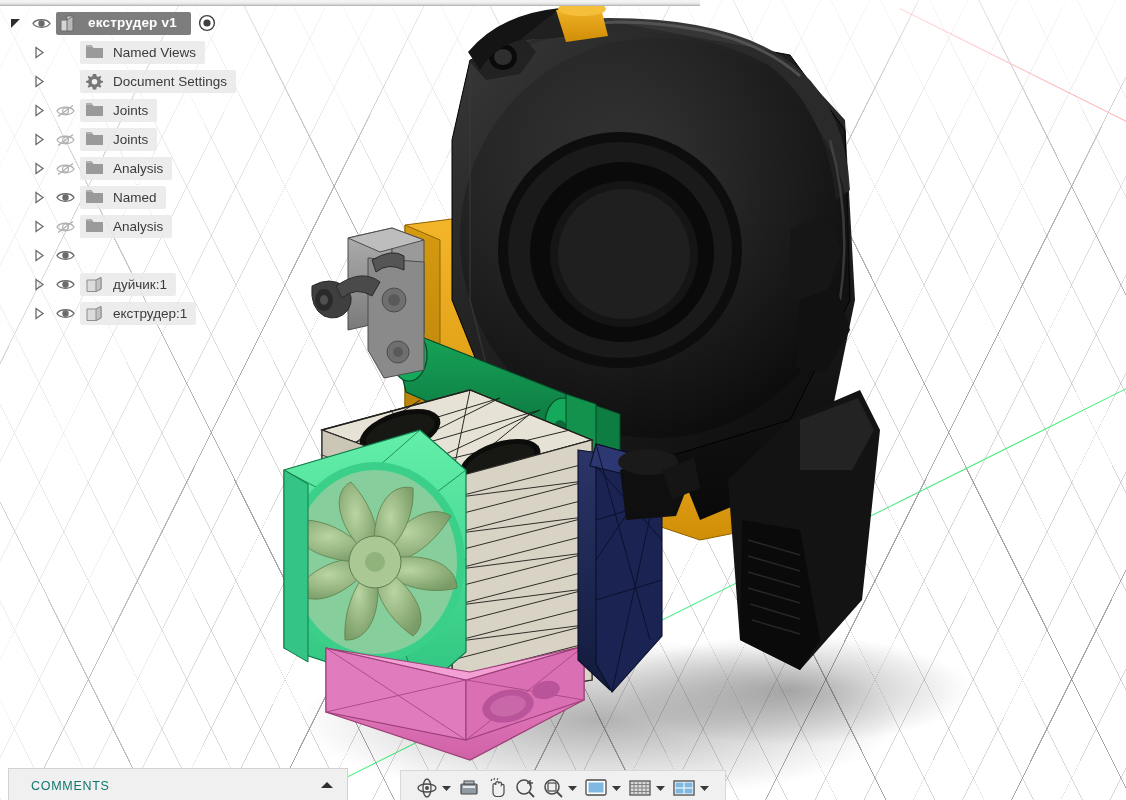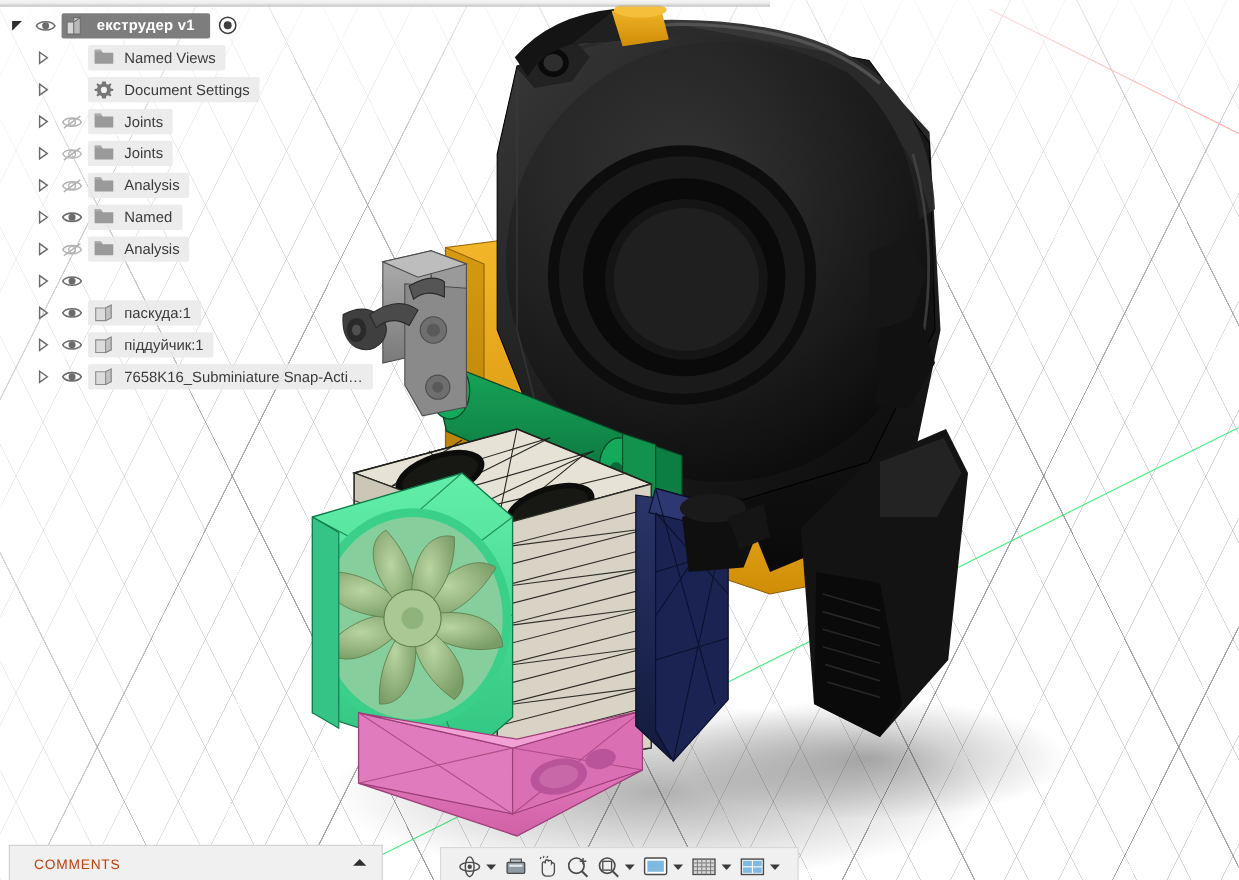--- a/index.html
+++ b/index.html
@@ -92,21 +92,21 @@
   .lvl1 { padding-left: 28px; }
 
   
   #comments {
     position: absolute; left: 8px; bottom: -2px; width: 340px; height: 34px;
     background: #f0f0f0; border: 1px solid #d2d2d2; border-bottom: none;
     display: flex; align-items: center; justify-content: space-between;
     padding: 0 12px 0 22px;
   }
   #comments .ctitle {
-    font-size: 12.5px; color: #c2410c; letter-spacing: .7px;
+    font-size: 12.5px; color: #0f766e; letter-spacing: .7px;
   }
 
   
   #navbar {
     position: absolute; left: 50%; transform: translateX(-50%);
     bottom: -4px; height: 34px;
     background: #f0f0f0; border: 1px solid #d8d8d8; border-bottom: none;
     display: flex; align-items: center; gap: 0px; padding: 0 12px;
   }
   .nav-item { display:flex; align-items:center; height:30px; padding:0 3px; }
@@ -561,61 +561,41 @@
             <svg width="19" height="13" viewBox="0 0 19 13">
               <path d="M1,6.5 C4,1.5 15,1.5 18,6.5 C15,11.5 4,11.5 1,6.5 Z" fill="none" stroke="#6b6b6b" stroke-width="1.4"></path>
               <circle cx="9.5" cy="6.5" r="3.2" fill="#6b6b6b"></circle>
             </svg>
           </span>
           <span class="chip">
             <span class="ico"><svg width="19" height="17" viewBox="0 0 19 17">
                 <path d="M2,4 L11,4 L16,1.5 L16,13 L11,15.5 L2,15.5 Z" fill="#dcdcdc" stroke="#8d8d8d" stroke-width="1"></path>
                 <path d="M11,4 L16,1.5 L16,13 L11,15.5 Z" fill="#c2c2c2" stroke="#8d8d8d" stroke-width="1"></path>
               </svg></span>
-            <span class="lbl">паскуда:1</span>
+            <span class="lbl">дуйчик:1</span>
           </span>
         </div>
         <div class="tree-row lvl1">
           <span class="arrow">
             <svg width="12" height="13" viewBox="0 0 12 13">
               <path d="M3,1.5 L10,6.5 L3,11.5 Z" fill="none" stroke="#6b6b6b" stroke-width="1.3"></path>
             </svg>
           </span>
           <span class="eye">
             <svg width="19" height="13" viewBox="0 0 19 13">
               <path d="M1,6.5 C4,1.5 15,1.5 18,6.5 C15,11.5 4,11.5 1,6.5 Z" fill="none" stroke="#6b6b6b" stroke-width="1.4"></path>
               <circle cx="9.5" cy="6.5" r="3.2" fill="#6b6b6b"></circle>
             </svg>
           </span>
           <span class="chip">
             <span class="ico"><svg width="19" height="17" viewBox="0 0 19 17">
                 <path d="M2,4 L11,4 L16,1.5 L16,13 L11,15.5 L2,15.5 Z" fill="#dcdcdc" stroke="#8d8d8d" stroke-width="1"></path>
                 <path d="M11,4 L16,1.5 L16,13 L11,15.5 Z" fill="#c2c2c2" stroke="#8d8d8d" stroke-width="1"></path>
               </svg></span>
-            <span class="lbl">піддуйчик:1</span>
-          </span>
-        </div>
-        <div class="tree-row lvl1">
-          <span class="arrow">
-            <svg width="12" height="13" viewBox="0 0 12 13">
-              <path d="M3,1.5 L10,6.5 L3,11.5 Z" fill="none" stroke="#6b6b6b" stroke-width="1.3"></path>
-            </svg>
-          </span>
-          <span class="eye">
-            <svg width="19" height="13" viewBox="0 0 19 13">
-              <path d="M1,6.5 C4,1.5 15,1.5 18,6.5 C15,11.5 4,11.5 1,6.5 Z" fill="none" stroke="#6b6b6b" stroke-width="1.4"></path>
-              <circle cx="9.5" cy="6.5" r="3.2" fill="#6b6b6b"></circle>
-            </svg>
-          </span>
-          <span class="chip">
-            <span class="ico"><svg width="19" height="17" viewBox="0 0 19 17">
-                <path d="M2,4 L11,4 L16,1.5 L16,13 L11,15.5 L2,15.5 Z" fill="#dcdcdc" stroke="#8d8d8d" stroke-width="1"></path>
-                <path d="M11,4 L16,1.5 L16,13 L11,15.5 Z" fill="#c2c2c2" stroke="#8d8d8d" stroke-width="1"></path>
-              </svg></span>
-            <span class="lbl">7658K16_Subminiature Snap-Acti…</span>
+            <span class="lbl">екструдер:1</span>
           </span>
         </div>
       </div>
   </div>
 
   <div id="comments">
     <span class="ctitle">COMMENTS</span>
     <span>
       <svg width="16" height="11" viewBox="0 0 16 11">
           <path d="M2,8 L8,2 L14,8 Z" fill="#2f2f2f"></path>

